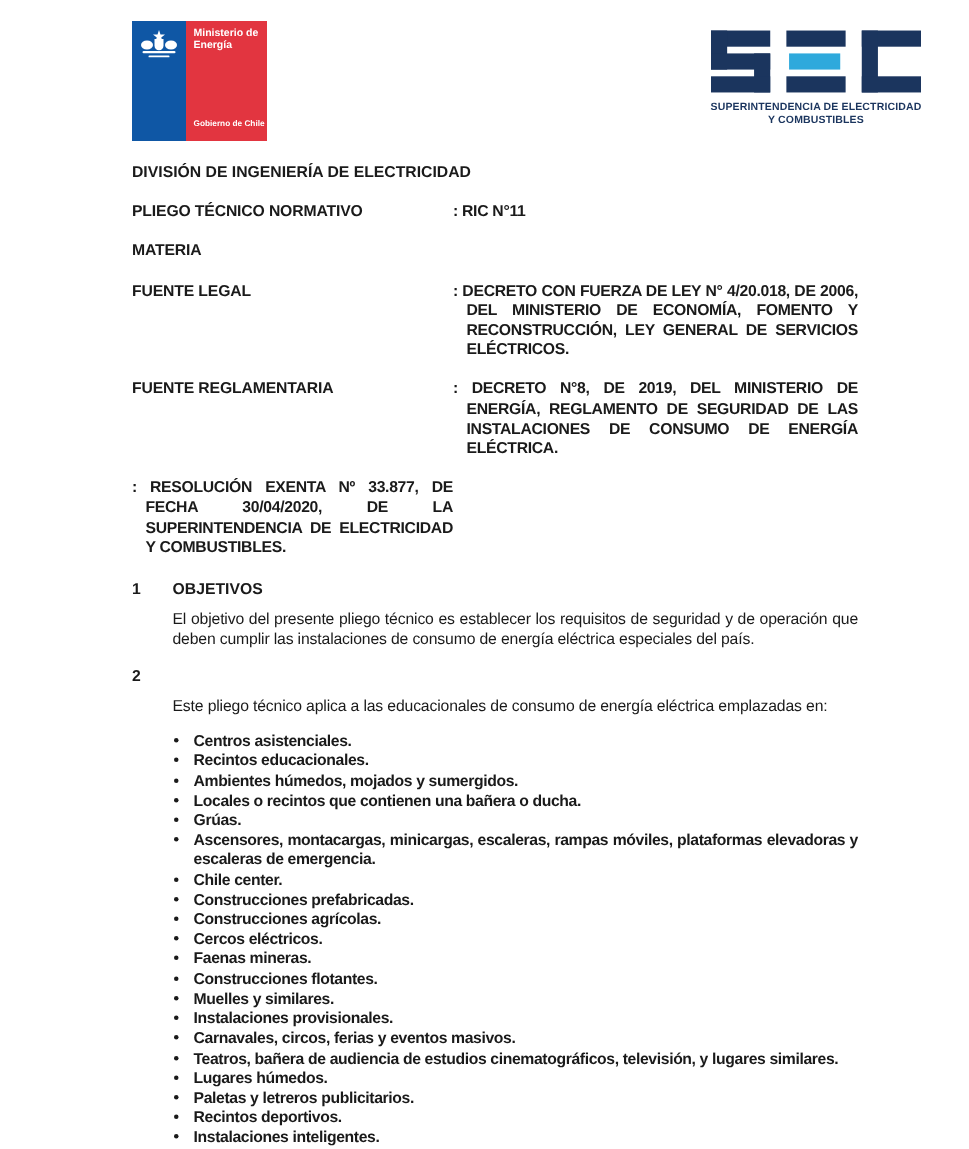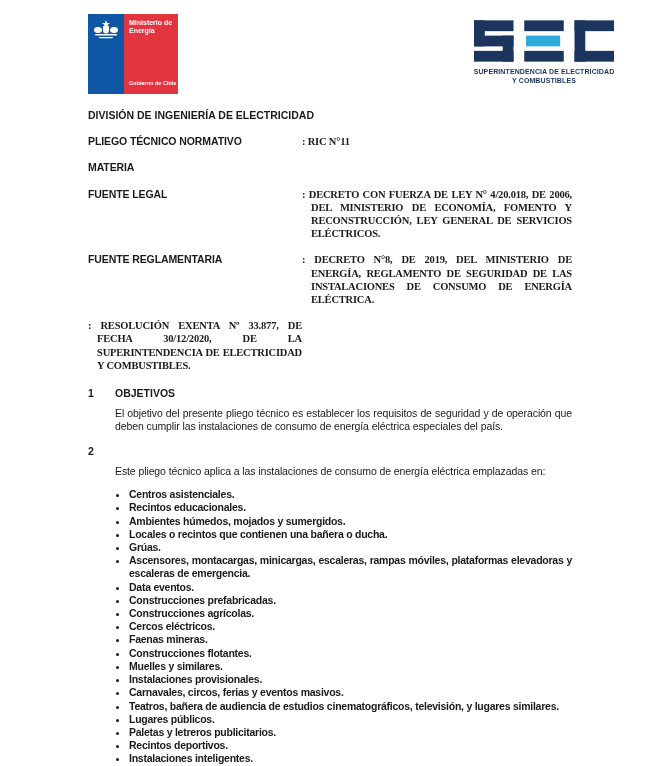--- a/index.html
+++ b/index.html
@@ -34,21 +34,20 @@
   .sec-sub{font-weight:bold;font-size:7px;line-height:8.5px;color:#1b355e;letter-spacing:0.1px;}
   
   .division{font-weight:bold;margin-bottom:13px;}
   .meta-row{display:grid;grid-template-columns:214px 1fr;margin-bottom:13px;font-weight:bold;}
   .meta-label{letter-spacing:-0.1px;}
   .meta-value{
     text-align:justify;
     padding-left:9px;
     text-indent:-9px;
     letter-spacing:-0.2px;
-    font-family:Liberation Serif, serif;
   }
   
   .section-heading{display:grid;grid-template-columns:27px 1fr;font-weight:bold;padding-top:2px;margin:0 0 7px 0;}
   .section-paragraph{margin:0 0 9.6px 27px;text-align:justify;letter-spacing:-0.1px;}
   
   .bullet-list{
     margin:2px 0 0 27px;
     padding-left:14px;
     font-weight:bold;
     list-style:disc outside;
@@ -119,50 +118,50 @@
   </div>
   <div class="meta-row">
     <div class="meta-label">FUENTE LEGAL</div>
     <div class="meta-value">: DECRETO CON FUERZA DE LEY N° 4/20.018, DE 2006, DEL MINISTERIO DE ECONOMÍA, FOMENTO Y RECONSTRUCCIÓN, LEY GENERAL DE SERVICIOS ELÉCTRICOS.</div>
   </div>
   <div class="meta-row">
     <div class="meta-label">FUENTE REGLAMENTARIA</div>
     <div class="meta-value">: DECRETO N°8, DE 2019, DEL MINISTERIO DE ENERGÍA, REGLAMENTO DE SEGURIDAD DE LAS INSTALACIONES DE CONSUMO DE ENERGÍA ELÉCTRICA.</div>
   </div>
   <div class="meta-row">
-    <div class="meta-value">: RESOLUCIÓN EXENTA Nº 33.877, DE FECHA 30/12/2020, DE LA SUPERINTENDENCIA DE ELECTRICIDAD Y COMBUSTIBLES.</div>
+    <div class="meta-value">: RESOLUCIÓN EXENTA Nº 33.877, DE FECHA 30/04/2020, DE LA SUPERINTENDENCIA DE ELECTRICIDAD Y COMBUSTIBLES.</div>
   </div>
 
   <div class="section-heading">
     <div>1</div>
     <div>OBJETIVOS</div>
   </div>
   <p class="section-paragraph">El objetivo del presente pliego técnico es establecer los requisitos de seguridad y de operación que deben cumplir las instalaciones de consumo de energía eléctrica especiales del país.</p>
 
   <div class="section-heading">
     <div>2</div>
   </div>
-  <p class="section-paragraph">Este pliego técnico aplica a las instalaciones de consumo de energía eléctrica emplazadas en:</p>
+  <p class="section-paragraph">Este pliego técnico aplica a las educacionales de consumo de energía eléctrica emplazadas en:</p>
 
   <ul class="bullet-list">
     <li>Centros asistenciales.</li>
     <li>Recintos educacionales.</li>
     <li>Ambientes húmedos, mojados y sumergidos.</li>
     <li>Locales o recintos que contienen una bañera o ducha.</li>
     <li>Grúas.</li>
     <li>Ascensores, montacargas, minicargas, escaleras, rampas móviles, plataformas elevadoras y escaleras de emergencia.</li>
-    <li>Data eventos.</li>
+    <li>Chile center.</li>
     <li>Construcciones prefabricadas.</li>
     <li>Construcciones agrícolas.</li>
     <li>Cercos eléctricos.</li>
     <li>Faenas mineras.</li>
     <li>Construcciones flotantes.</li>
     <li>Muelles y similares.</li>
     <li>Instalaciones provisionales.</li>
     <li>Carnavales, circos, ferias y eventos masivos.</li>
     <li>Teatros, bañera de audiencia de estudios cinematográficos, televisión, y lugares similares.</li>
-    <li>Lugares públicos.</li>
+    <li>Lugares húmedos.</li>
     <li>Paletas y letreros publicitarios.</li>
     <li>Recintos deportivos.</li>
     <li>Instalaciones inteligentes.</li>
   </ul>
 
 </div>
 
 </body></html>

